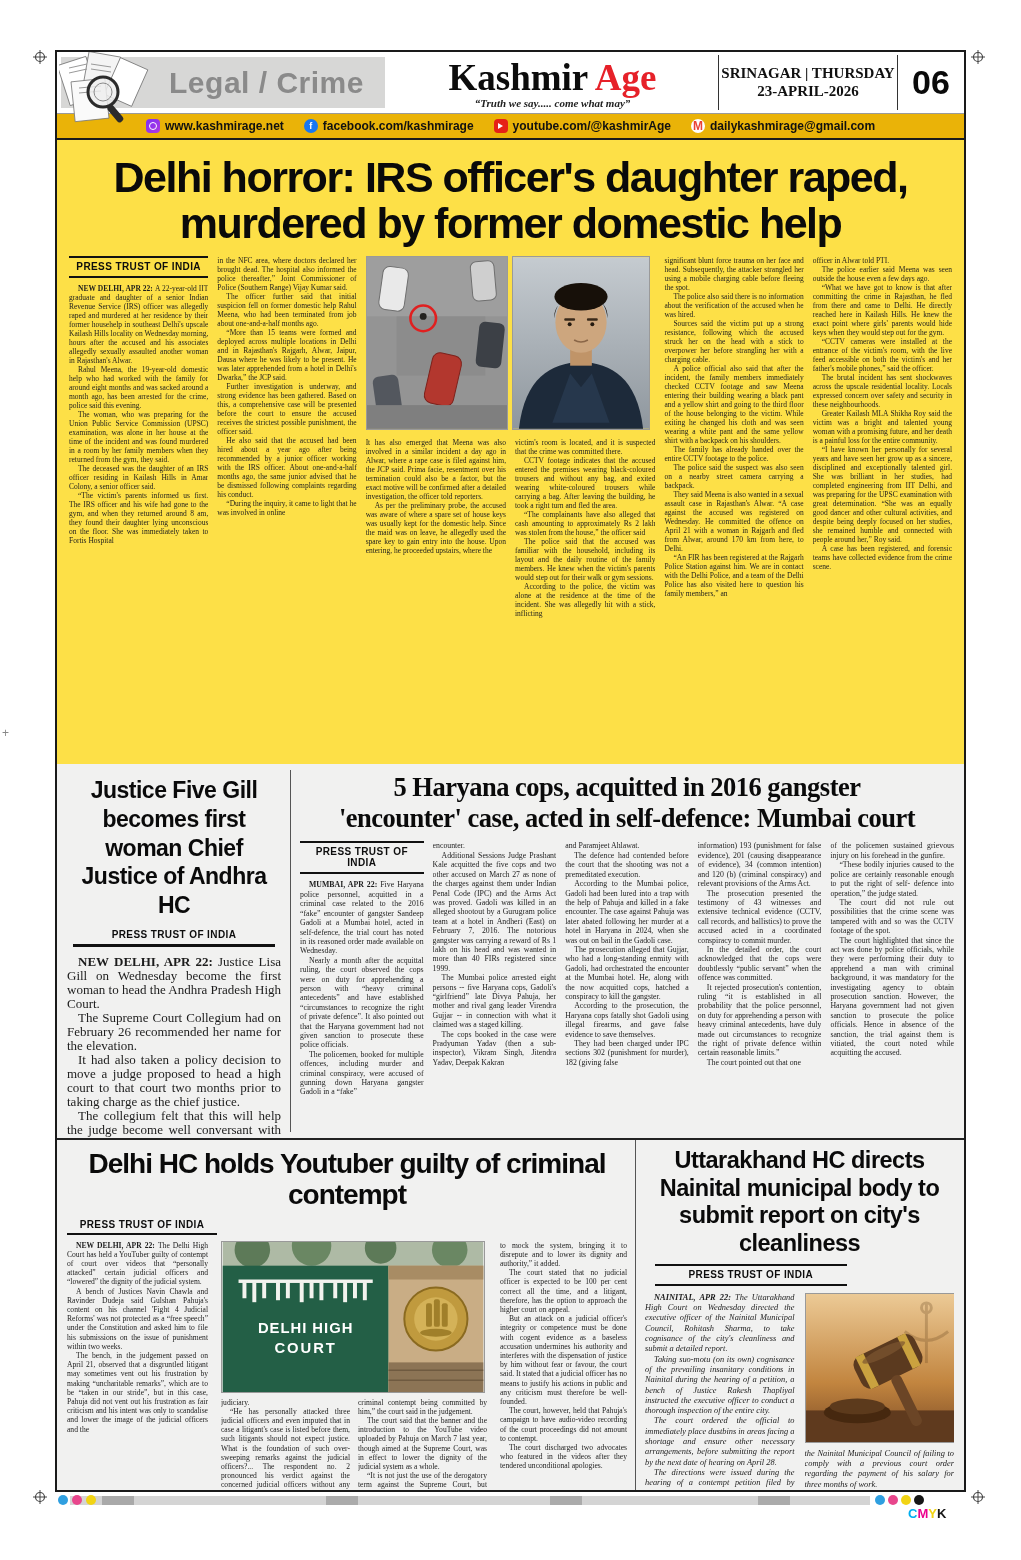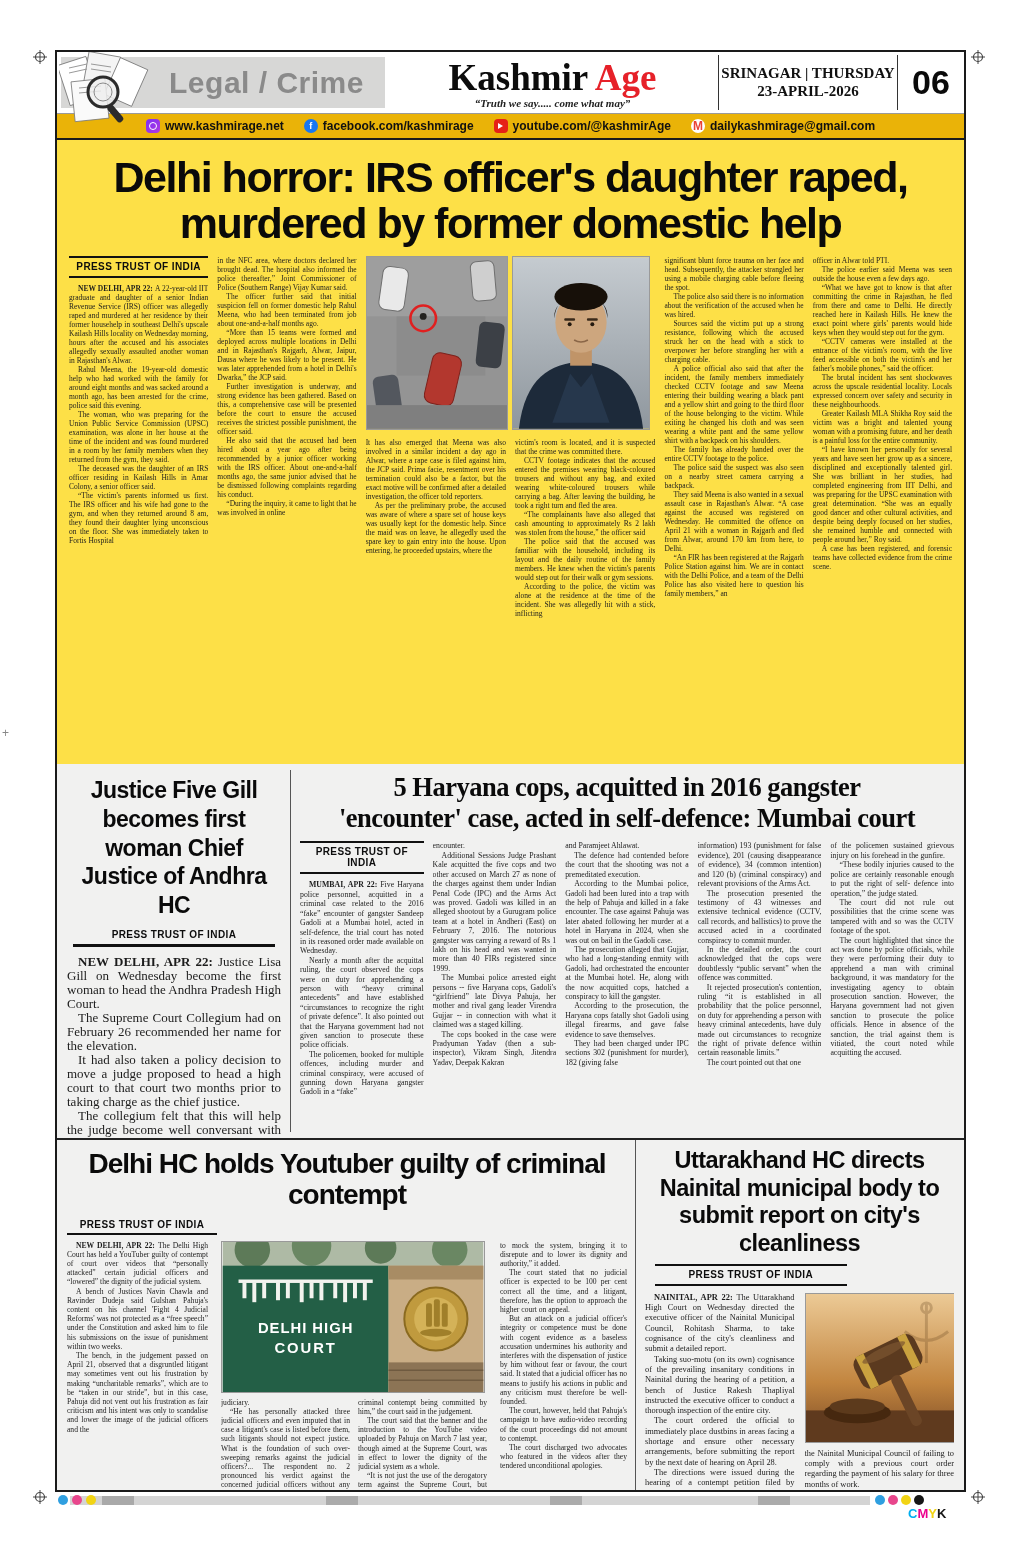--- a/index.html
+++ b/index.html
@@ -90,21 +90,21 @@
   .yt-c4 { flex:1; overflow:hidden; }
   .youtuber .para, .youtuber .lede { font-size:7.6px; line-height:9.2px; }
 
   .nainital { flex:1; padding:5px 10px 6px 9px; overflow:hidden; border-left:1.5px solid #555; }
   .nainital h3 { text-align:center; font:800 23.5px "Liberation Sans",sans-serif; letter-spacing:-0.5px; line-height:1.18; color:#0a0a0a; margin:2px 0 6px; }
   .nainital .pti-label { width:62%; margin:0 auto 7px 10px; }
   .nt-cols { display:flex; gap:10px; height:258px; overflow:hidden; }
   .nt-c1 { flex:1; overflow:hidden; }
   .nt-c2 { flex:1; display:flex; flex-direction:column; overflow:hidden; }
   .nt-c2 svg { border:1px solid #999; margin-bottom:6px; }
-  .nainital .para, .nainital .lede { font-size:8.4px; line-height:10.3px; }
+  .nainital .para, .nainital .lede { font-size:8.4px; line-height:10.3px;font-style:italic; }
 
   
   .footer-bar { position:absolute; left:70px; top:1496px; width:800px; height:9px;
     background:linear-gradient(90deg,#d4d4d4 0%,#d4d4d4 4%,#a9a9a9 4%,#a9a9a9 8%,#d4d4d4 8%,#d4d4d4 32%,#ababab 32%,#ababab 36%,#d4d4d4 36%,#d4d4d4 60%,#ababab 60%,#ababab 64%,#d4d4d4 64%,#d4d4d4 86%,#ababab 86%,#ababab 90%,#d4d4d4 90%); }
   .dots-left { position:absolute; left:58px; top:1495px; display:flex; gap:4px; }
   .dots-right { position:absolute; left:875px; top:1495px; display:flex; gap:3px; }
   .dot { width:10px; height:10px; border-radius:50%; }
   .d-c{background:#2f9fe0;} .d-m{background:#e8468c;} .d-y{background:#f2d414;} .d-k{background:#161616;}
   .cmyk-text { position:absolute; left:908px; top:1506px; font:800 13px "Liberation Sans",sans-serif; letter-spacing:0px; }
   .cmyk-text .c{color:#00aeef;} .cmyk-text .m{color:#ec008c;} .cmyk-text .y{color:#f2d414;} .cmyk-text .k{color:#161616;}

